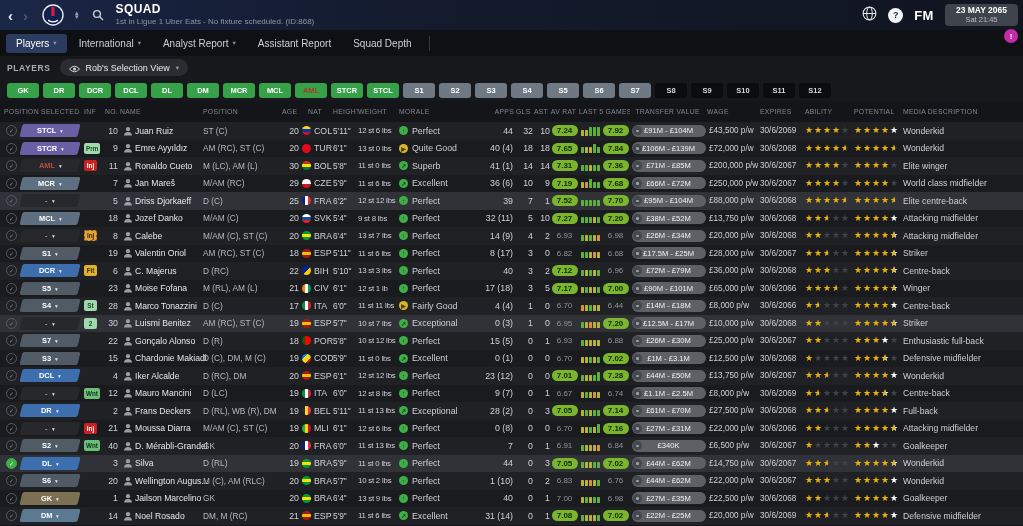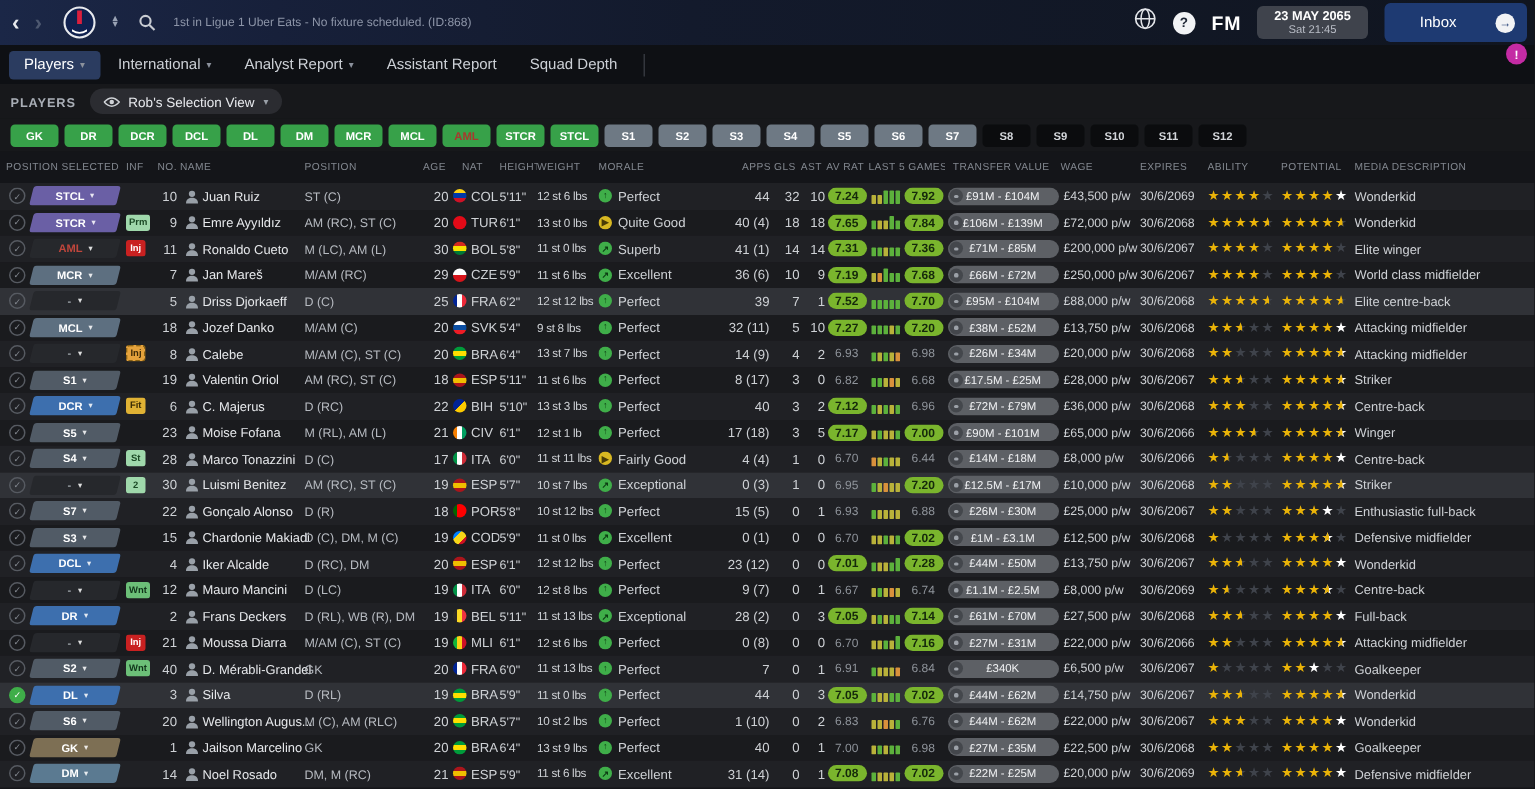--- a/index.html
+++ b/index.html
@@ -143,39 +143,36 @@
       <span>▴</span>
       <span>▾</span>
     </span>
   <span class="searchwrap">
     <svg width="12" height="12" viewBox="0 0 12 12">
         <circle cx="5" cy="5" r="3.4" fill="none" stroke="#c8ccd2" stroke-width="1.4"></circle>
         <line x1="7.6" y1="7.6" x2="11" y2="11" stroke="#c8ccd2" stroke-width="1.4"></line>
       </svg>
   </span>
   <div class="titleblock">
+    <div class="t1">SQUAD</div>
     <div class="t2">1st in Ligue 1 Uber Eats - No fixture scheduled. (ID:868)</div>
   </div>
   <div class="tbright">
     <span>
       <svg width="15" height="15" viewBox="0 0 15 15">
           <circle cx="7.5" cy="7.5" r="6.4" fill="none" stroke="#e2e4e8" stroke-width="1.1"></circle>
           <ellipse cx="7.5" cy="7.5" rx="2.8" ry="6.4" fill="none" stroke="#e2e4e8" stroke-width="1"></ellipse>
           <line x1="1.1" y1="7.5" x2="13.9" y2="7.5" stroke="#e2e4e8" stroke-width="1"></line>
         </svg>
     </span>
     <span class="helpcircle">?</span>
     <span class="fmlogo">FM</span>
     <div class="datebox">
       <div class="d1">23 MAY 2065</div>
       <div class="d2">Sat 21:45</div>
-    </div>
-    <div class="inboxbtn">
-      <span class="lbl">Inbox</span>
-      <span class="circ">→</span>
     </div>
   </div>
   <span class="pinkbadge">!</span>
 </div>
 
 <div class="navrow">
     <div class="navitem active">
       <span>Players</span>
       <span class="caret">▾</span>
     </div>

